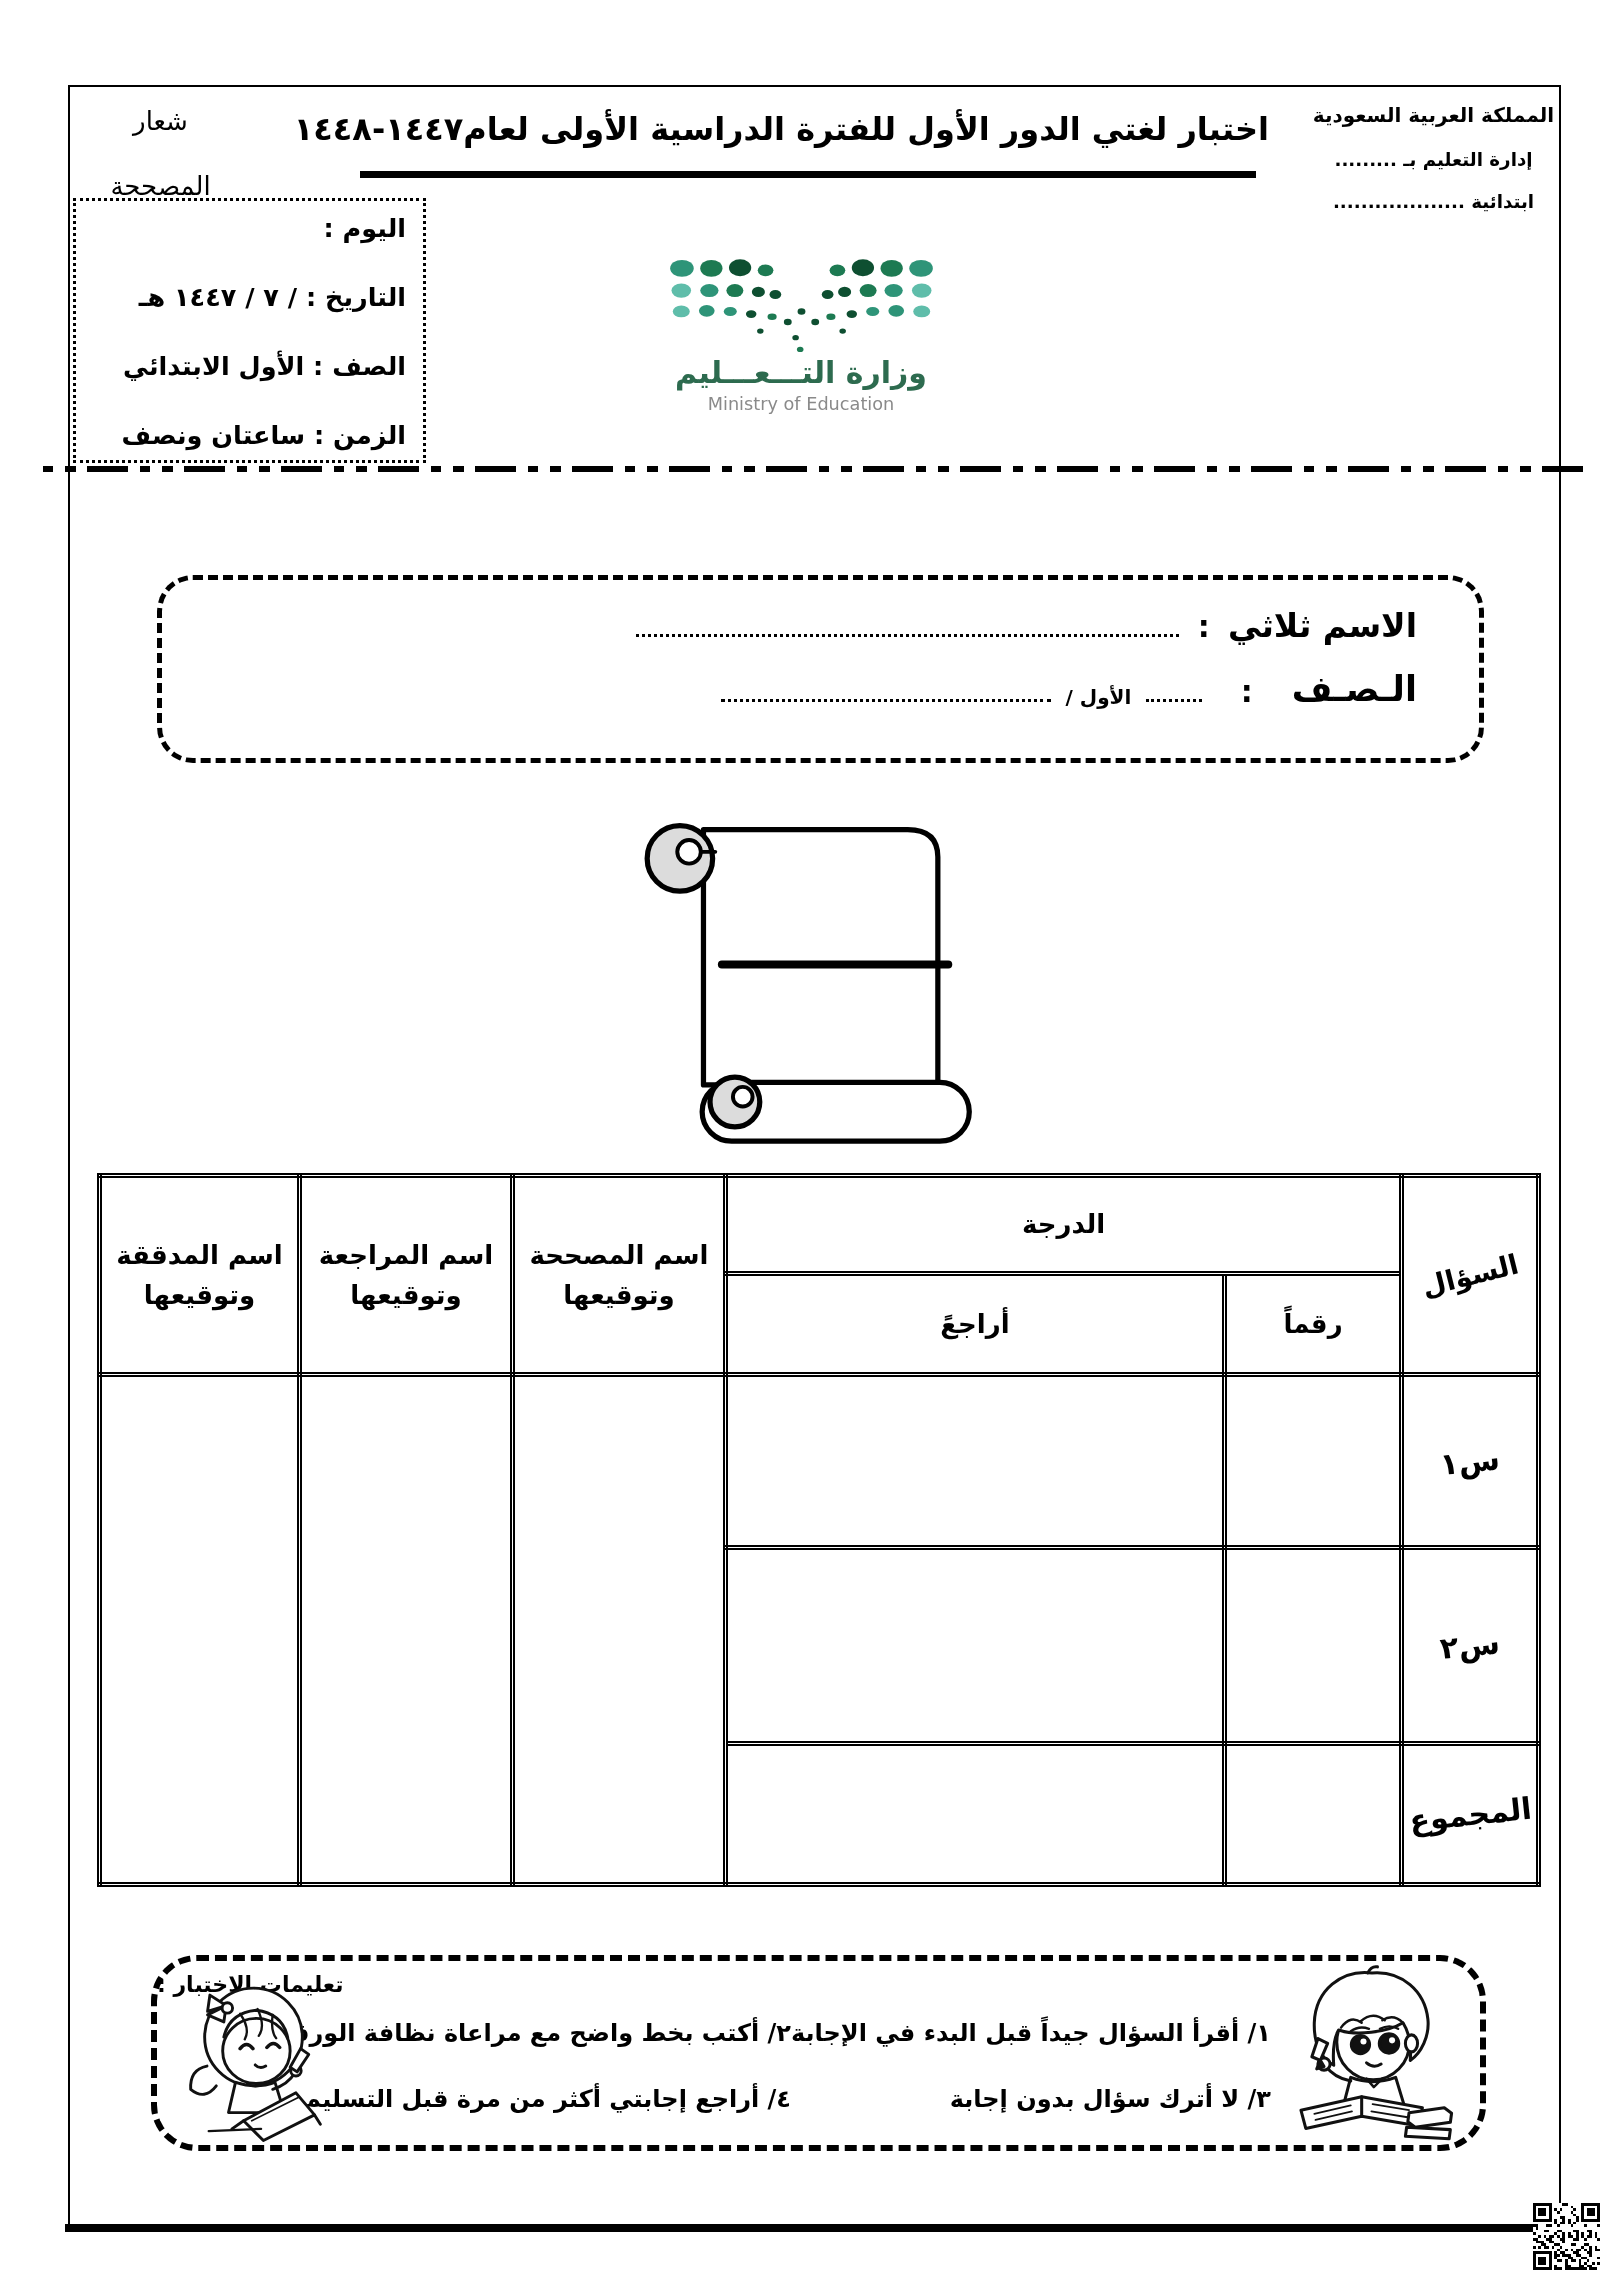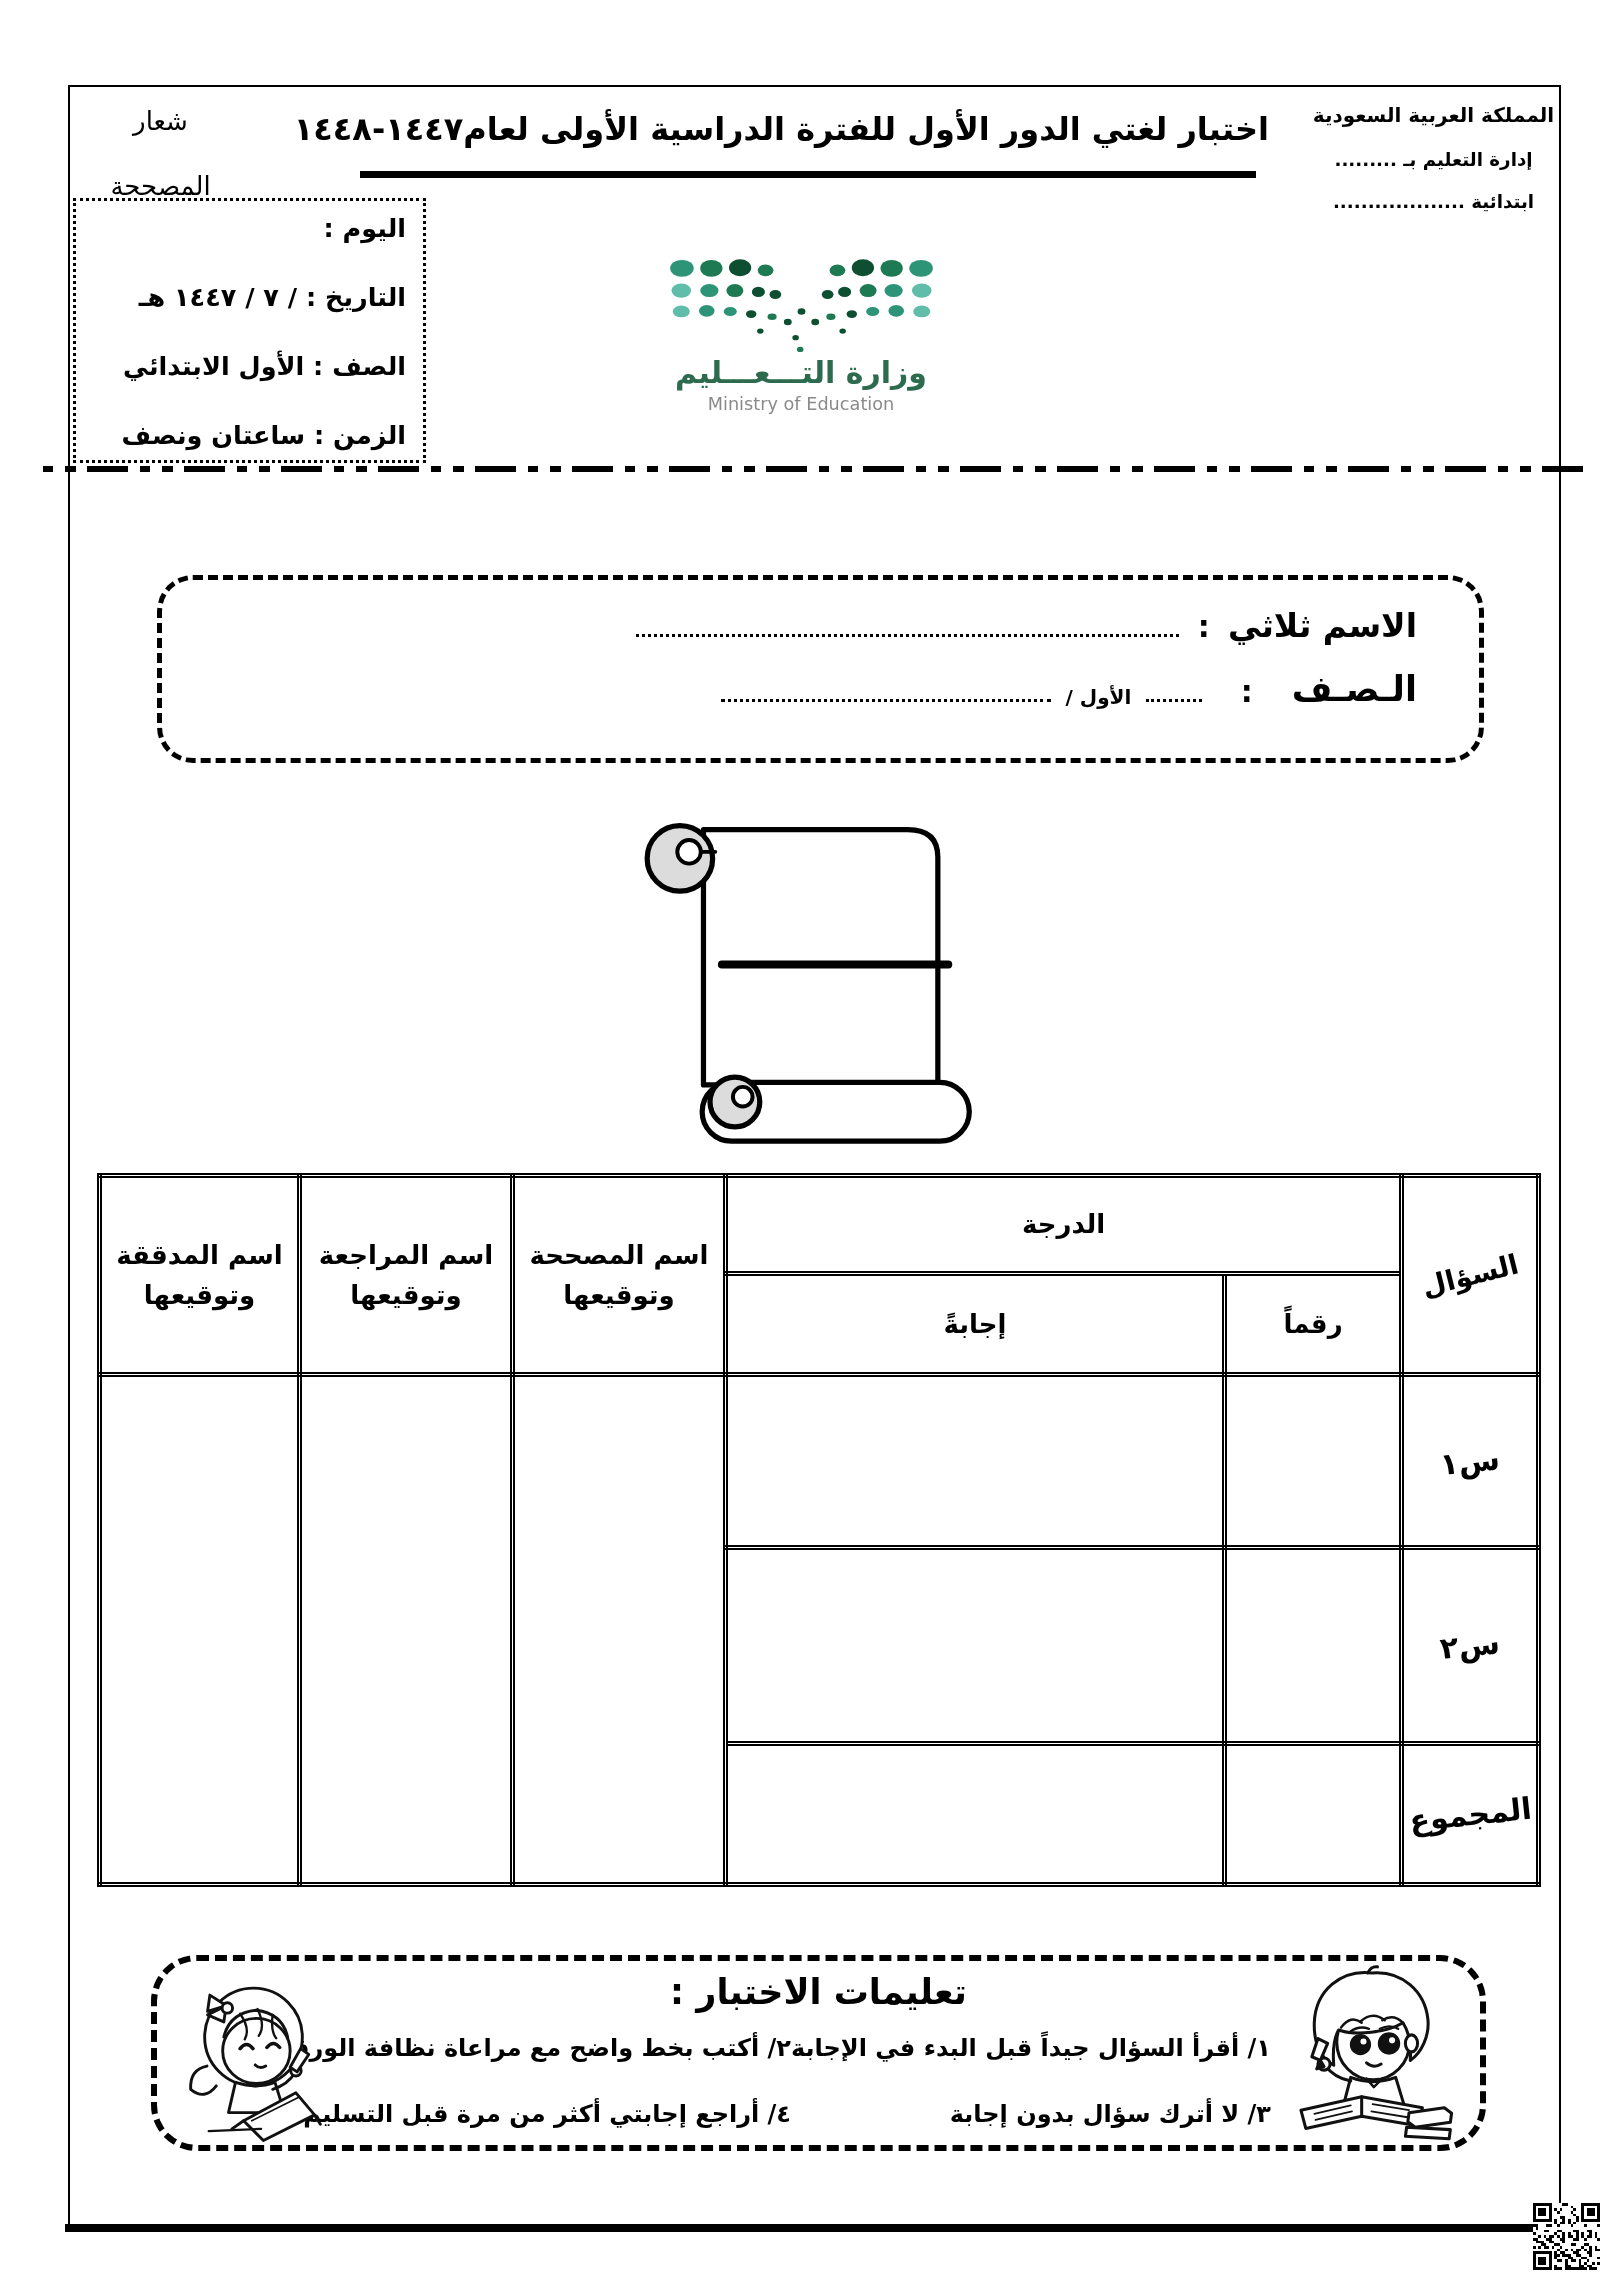--- a/index.html
+++ b/index.html
@@ -58,21 +58,21 @@
   
   table.grade{position:absolute; left:97px; top:1173px; width:1438px; border-collapse:collapse; table-layout:fixed; direction:rtl;}
   table.grade th, table.grade td{border:5.2px double #000; text-align:center; vertical-align:middle; background:#fff;}
   table.grade th{font-weight:bold; font-size:26px; line-height:1.55;}
   .q-col-label{display:inline-block; transform:rotate(-14deg); font-size:27.5px;}
   .row-label{font-weight:bold; font-size:30px; transform:rotate(-6deg); display:inline-block;}
 
   
   .inst-box{position:absolute; left:151px; top:1955px; width:1335px; height:196px;
     border:6.5px dashed #000; border-radius:46px; direction:rtl;}
-  .inst-title{text-align:center; font-weight:bold; font-size:35px; margin-top:10.5px;}
+  .inst-title{text-align:left; font-weight:bold; font-size:22px; margin-top:10.5px;}
   .inst-cols{display:flex; direction:rtl; justify-content:space-between; padding:22px 209px 0 196px;}
   .inst-col div{font-weight:bold; font-size:24px; white-space:nowrap;}
   .inst-col div:first-child{margin-bottom:38px;}
   .kid{position:absolute;}
   .kid-boy{right:26px; top:0px; width:164px; height:183px;}
   .kid-girl{left:18.3px; top:11.8px; width:157px; height:178px;}
 
   
   .qr{position:absolute; left:1533px; top:2203px; width:67px; height:67px; background:#fff;}
 </style>
@@ -203,21 +203,21 @@
         <span>اسم المراجعة</span><br>
         <span>وتوقيعها</span>
       </th>
       <th rowspan="2">
         <span>اسم المدققة</span><br>
         <span>وتوقيعها</span>
       </th>
     </tr>
     <tr style="height:101px">
       <th>رقماً</th>
-      <th>إجابةً</th>
+      <th>أراجعً</th>
     </tr>
     <tr style="height:173px">
       <td><span class="row-label">س١</span></td>
       <td></td>
       <td></td>
       <td rowspan="3"></td>
       <td rowspan="3"></td>
       <td rowspan="3"></td>
     </tr>
     <tr style="height:196px">

